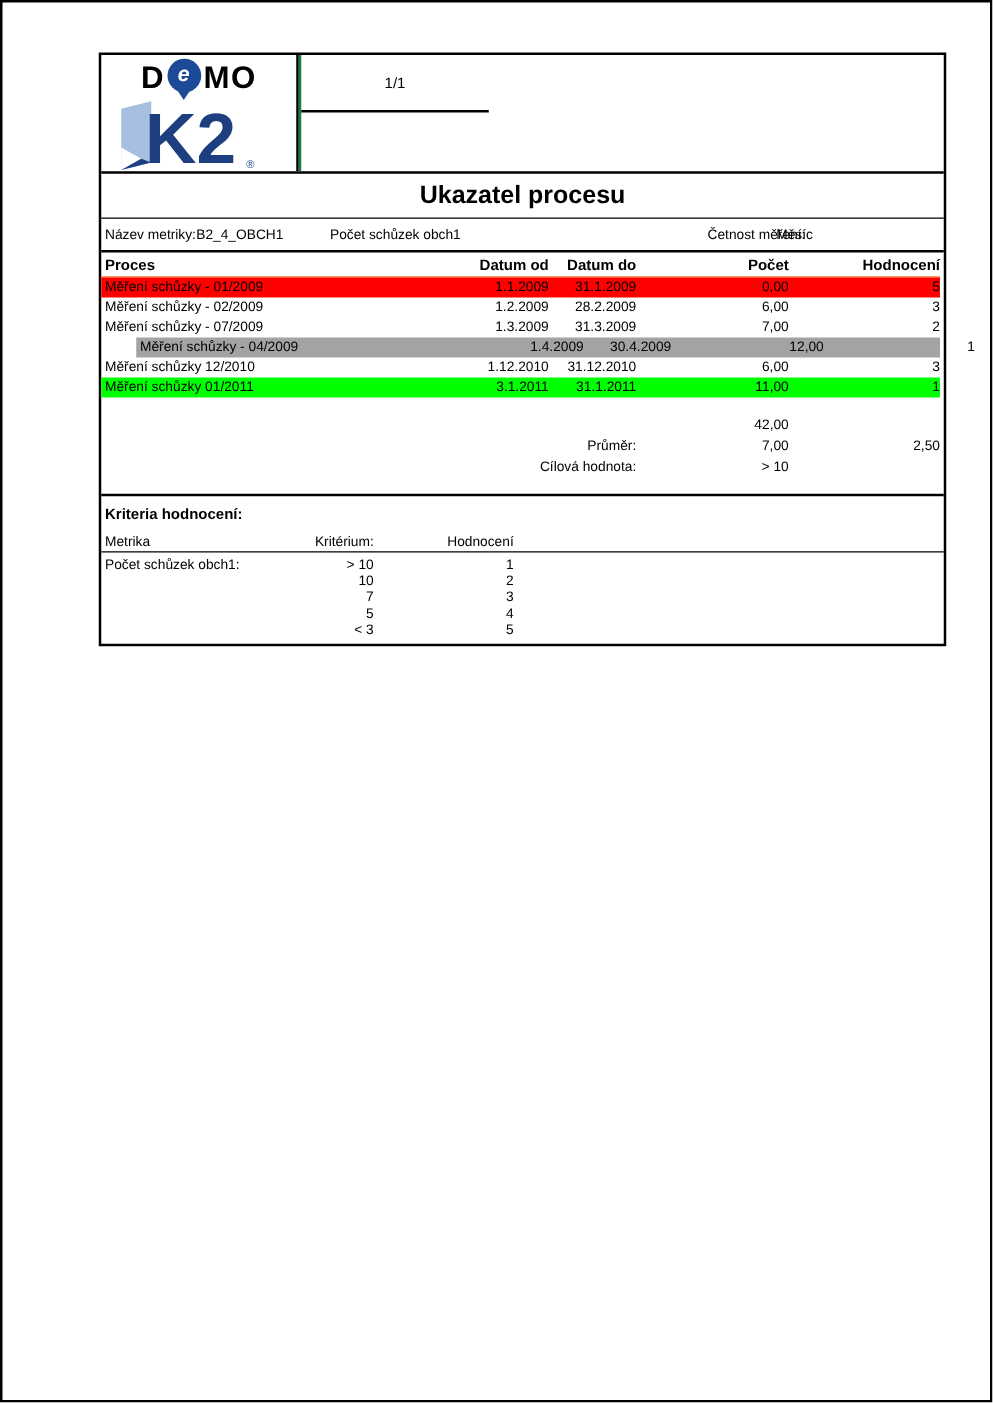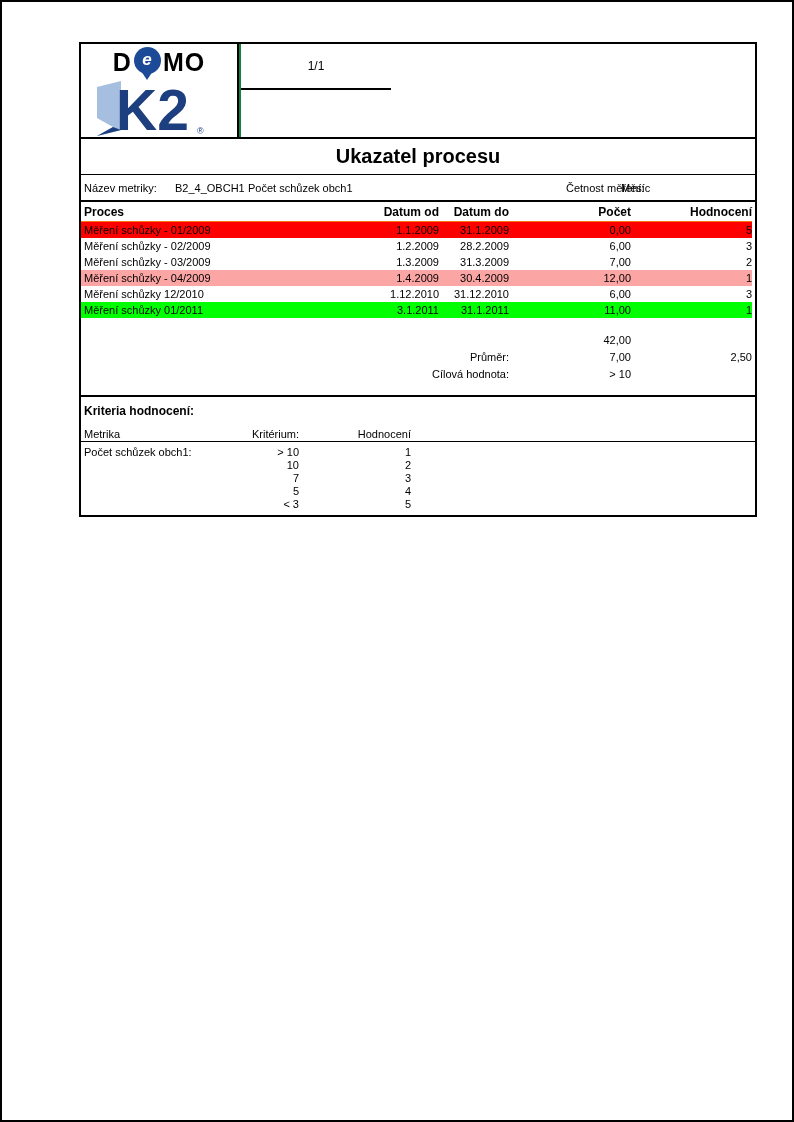--- a/index.html
+++ b/index.html
@@ -42,22 +42,22 @@
   .page-cell { width:152px; border-left:2px solid #15803d; display:flex; flex-direction:column; }
   .page-num { height:46px; border-bottom:2px solid #000; display:flex; align-items:center; justify-content:center; font-size:12px; }
   .page-empty { flex:1; }
   
   .title-bar { height:36px; border-bottom:1px solid #000; display:flex; align-items:center; justify-content:center; }
   .title-bar .t { font-size:20px; font-weight:bold; }
   
   .metric-row { height:27px; border-bottom:2px solid #000; position:relative; font-size:11px; }
   .metric-row span { position:absolute; top:7px; white-space:nowrap; }
   .m-label { left:3px; }
-  .m-code  { left:94px; }
-  .m-name  { left:167px; }
+  .m-code  { left:76px; }
+  .m-name  { left:183px; }
   .m-freq-label { left:485px; }
   .m-freq-value { left:540px; }
   
   .table-section { height:195px; border-bottom:2px solid #000; }
   .tgrid { display:grid; grid-template-columns:278px 80px 70px 122px 121px; margin-right:3px; }
   .thead { height:20px; border-bottom:1px solid #f97316; font-size:12px; font-weight:bold; align-items:center; }
   .trow { height:16px; font-size:11px; line-height:16px; }
   .c1 { padding-left:3px; white-space:nowrap; overflow:hidden; }
   .cr { text-align:right; white-space:nowrap; }
   .summary { padding-top:14px; }
@@ -132,27 +132,27 @@
         <div class="cr">5</div>
       </div>
       <div class="tgrid trow">
         <div class="c1">Měření schůzky - 02/2009</div>
         <div class="cr">1.2.2009</div>
         <div class="cr">28.2.2009</div>
         <div class="cr">6,00</div>
         <div class="cr">3</div>
       </div>
       <div class="tgrid trow">
-        <div class="c1">Měření schůzky - 03/2009</div>
+        <div class="c1">Měření schůzky - 07/2009</div>
         <div class="cr">1.3.2009</div>
         <div class="cr">31.3.2009</div>
         <div class="cr">7,00</div>
         <div class="cr">2</div>
       </div>
-      <div class="tgrid trow" style="background: #fca5a5;">
+      <div class="tgrid trow" style="background: #a3a3a3; margin-left: 28px;">
         <div class="c1">Měření schůzky - 04/2009</div>
         <div class="cr">1.4.2009</div>
         <div class="cr">30.4.2009</div>
         <div class="cr">12,00</div>
         <div class="cr">1</div>
       </div>
       <div class="tgrid trow">
         <div class="c1">Měření schůzky 12/2010</div>
         <div class="cr">1.12.2010</div>
         <div class="cr">31.12.2010</div>

